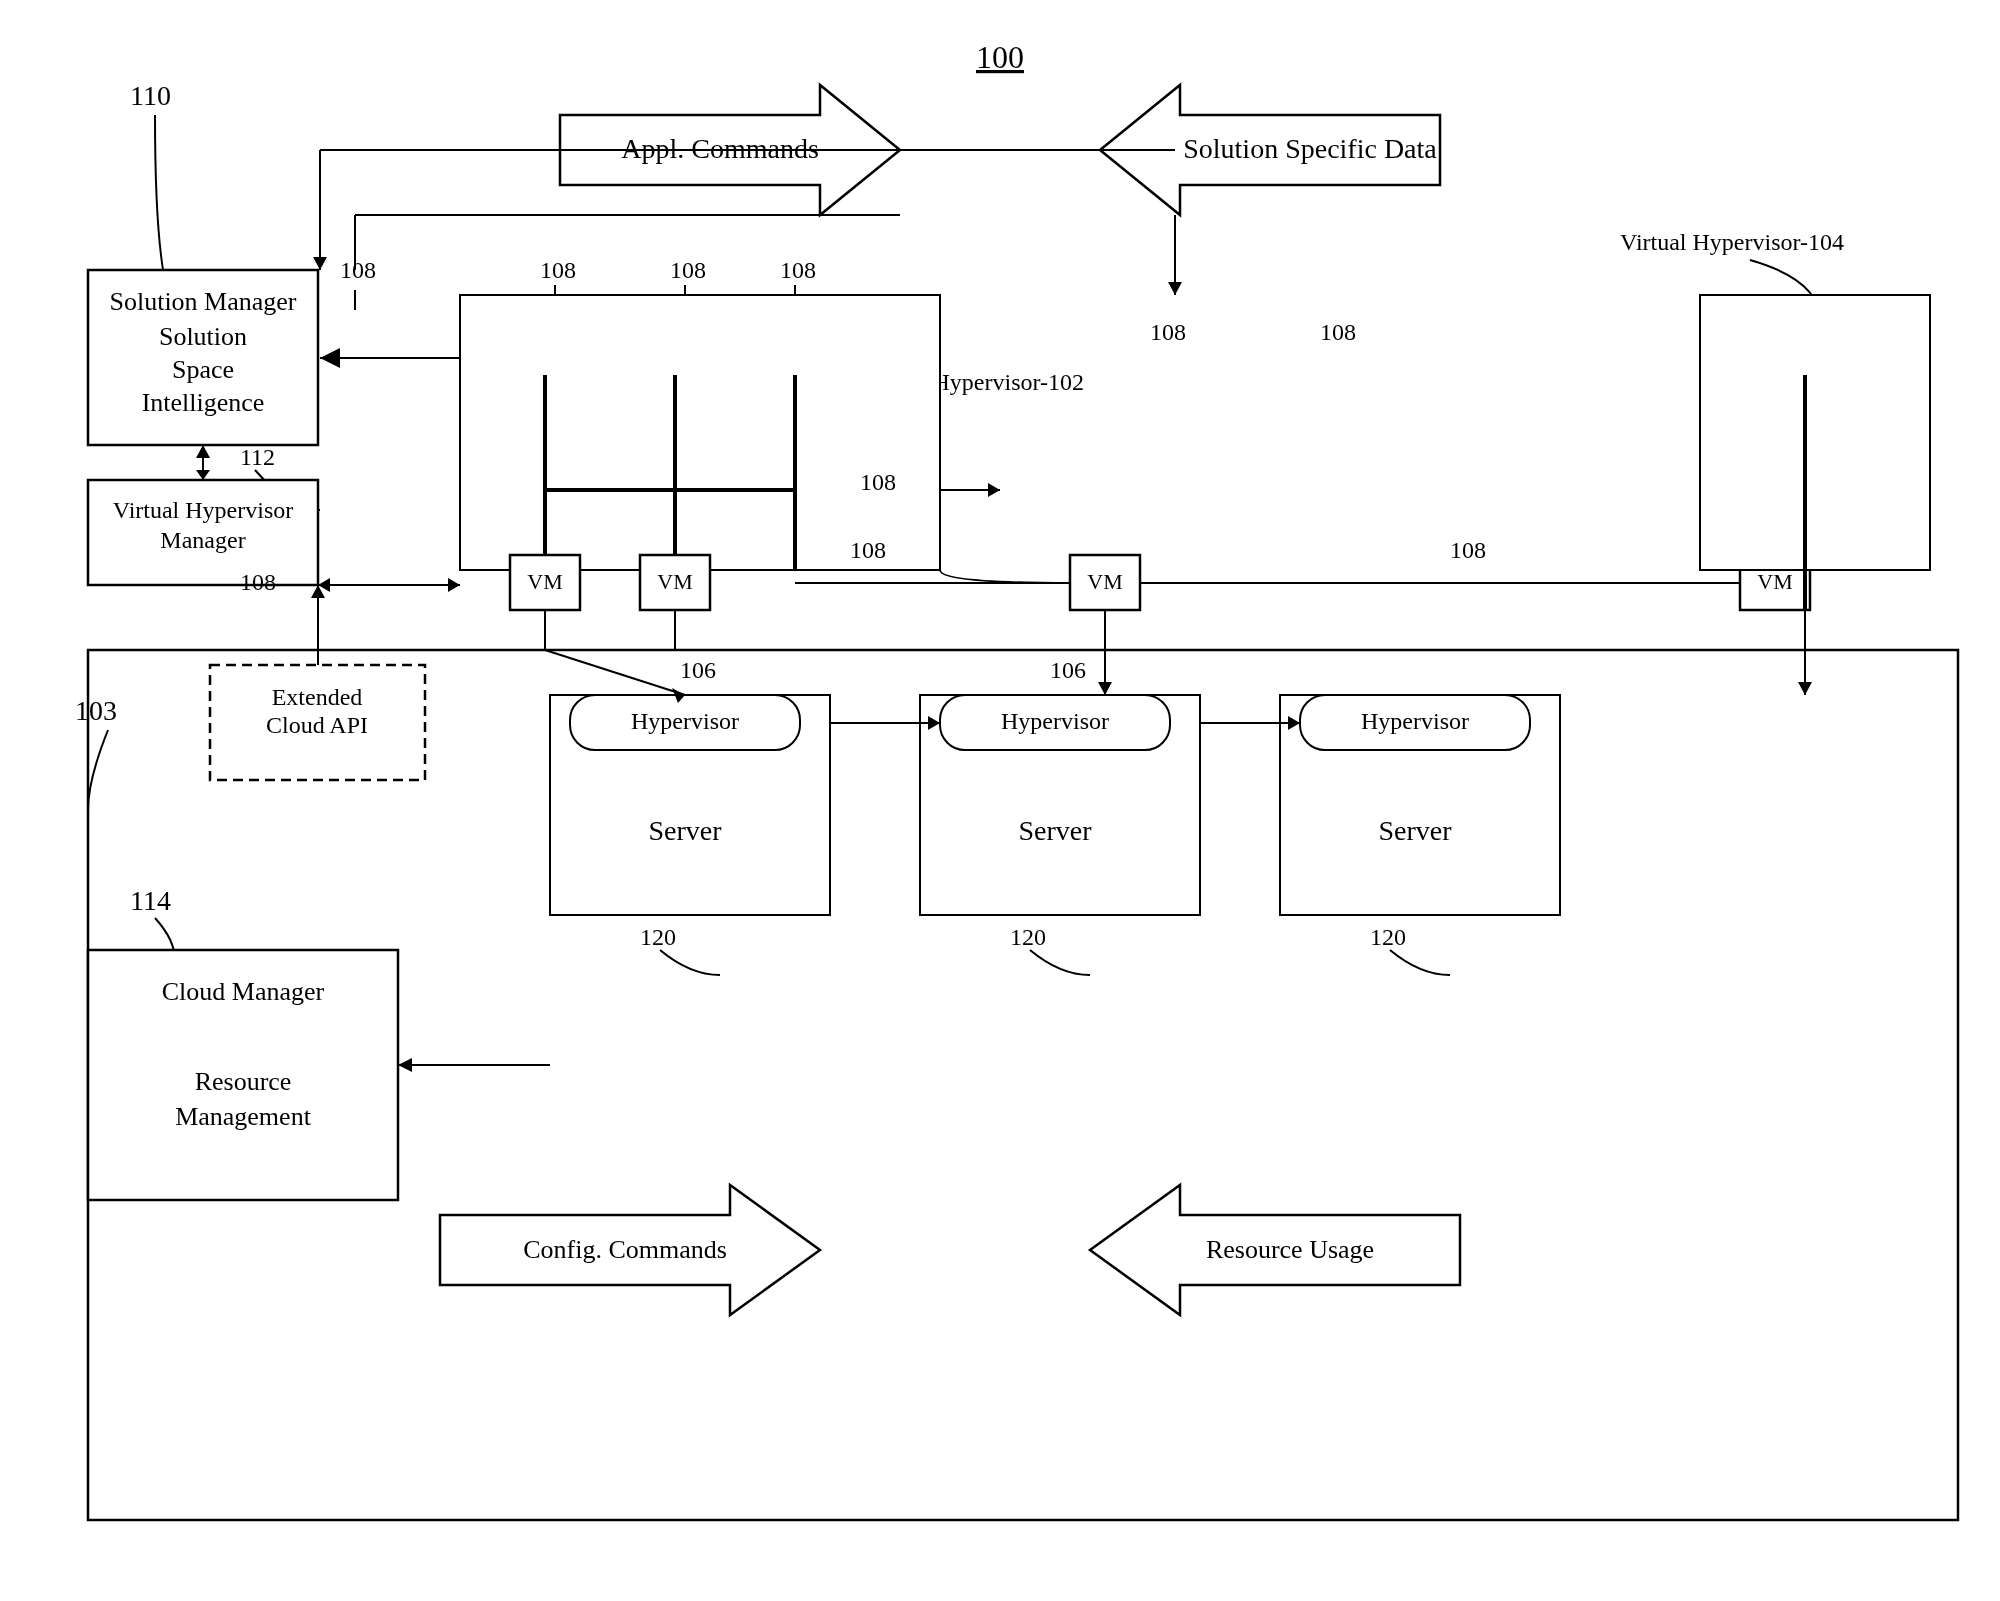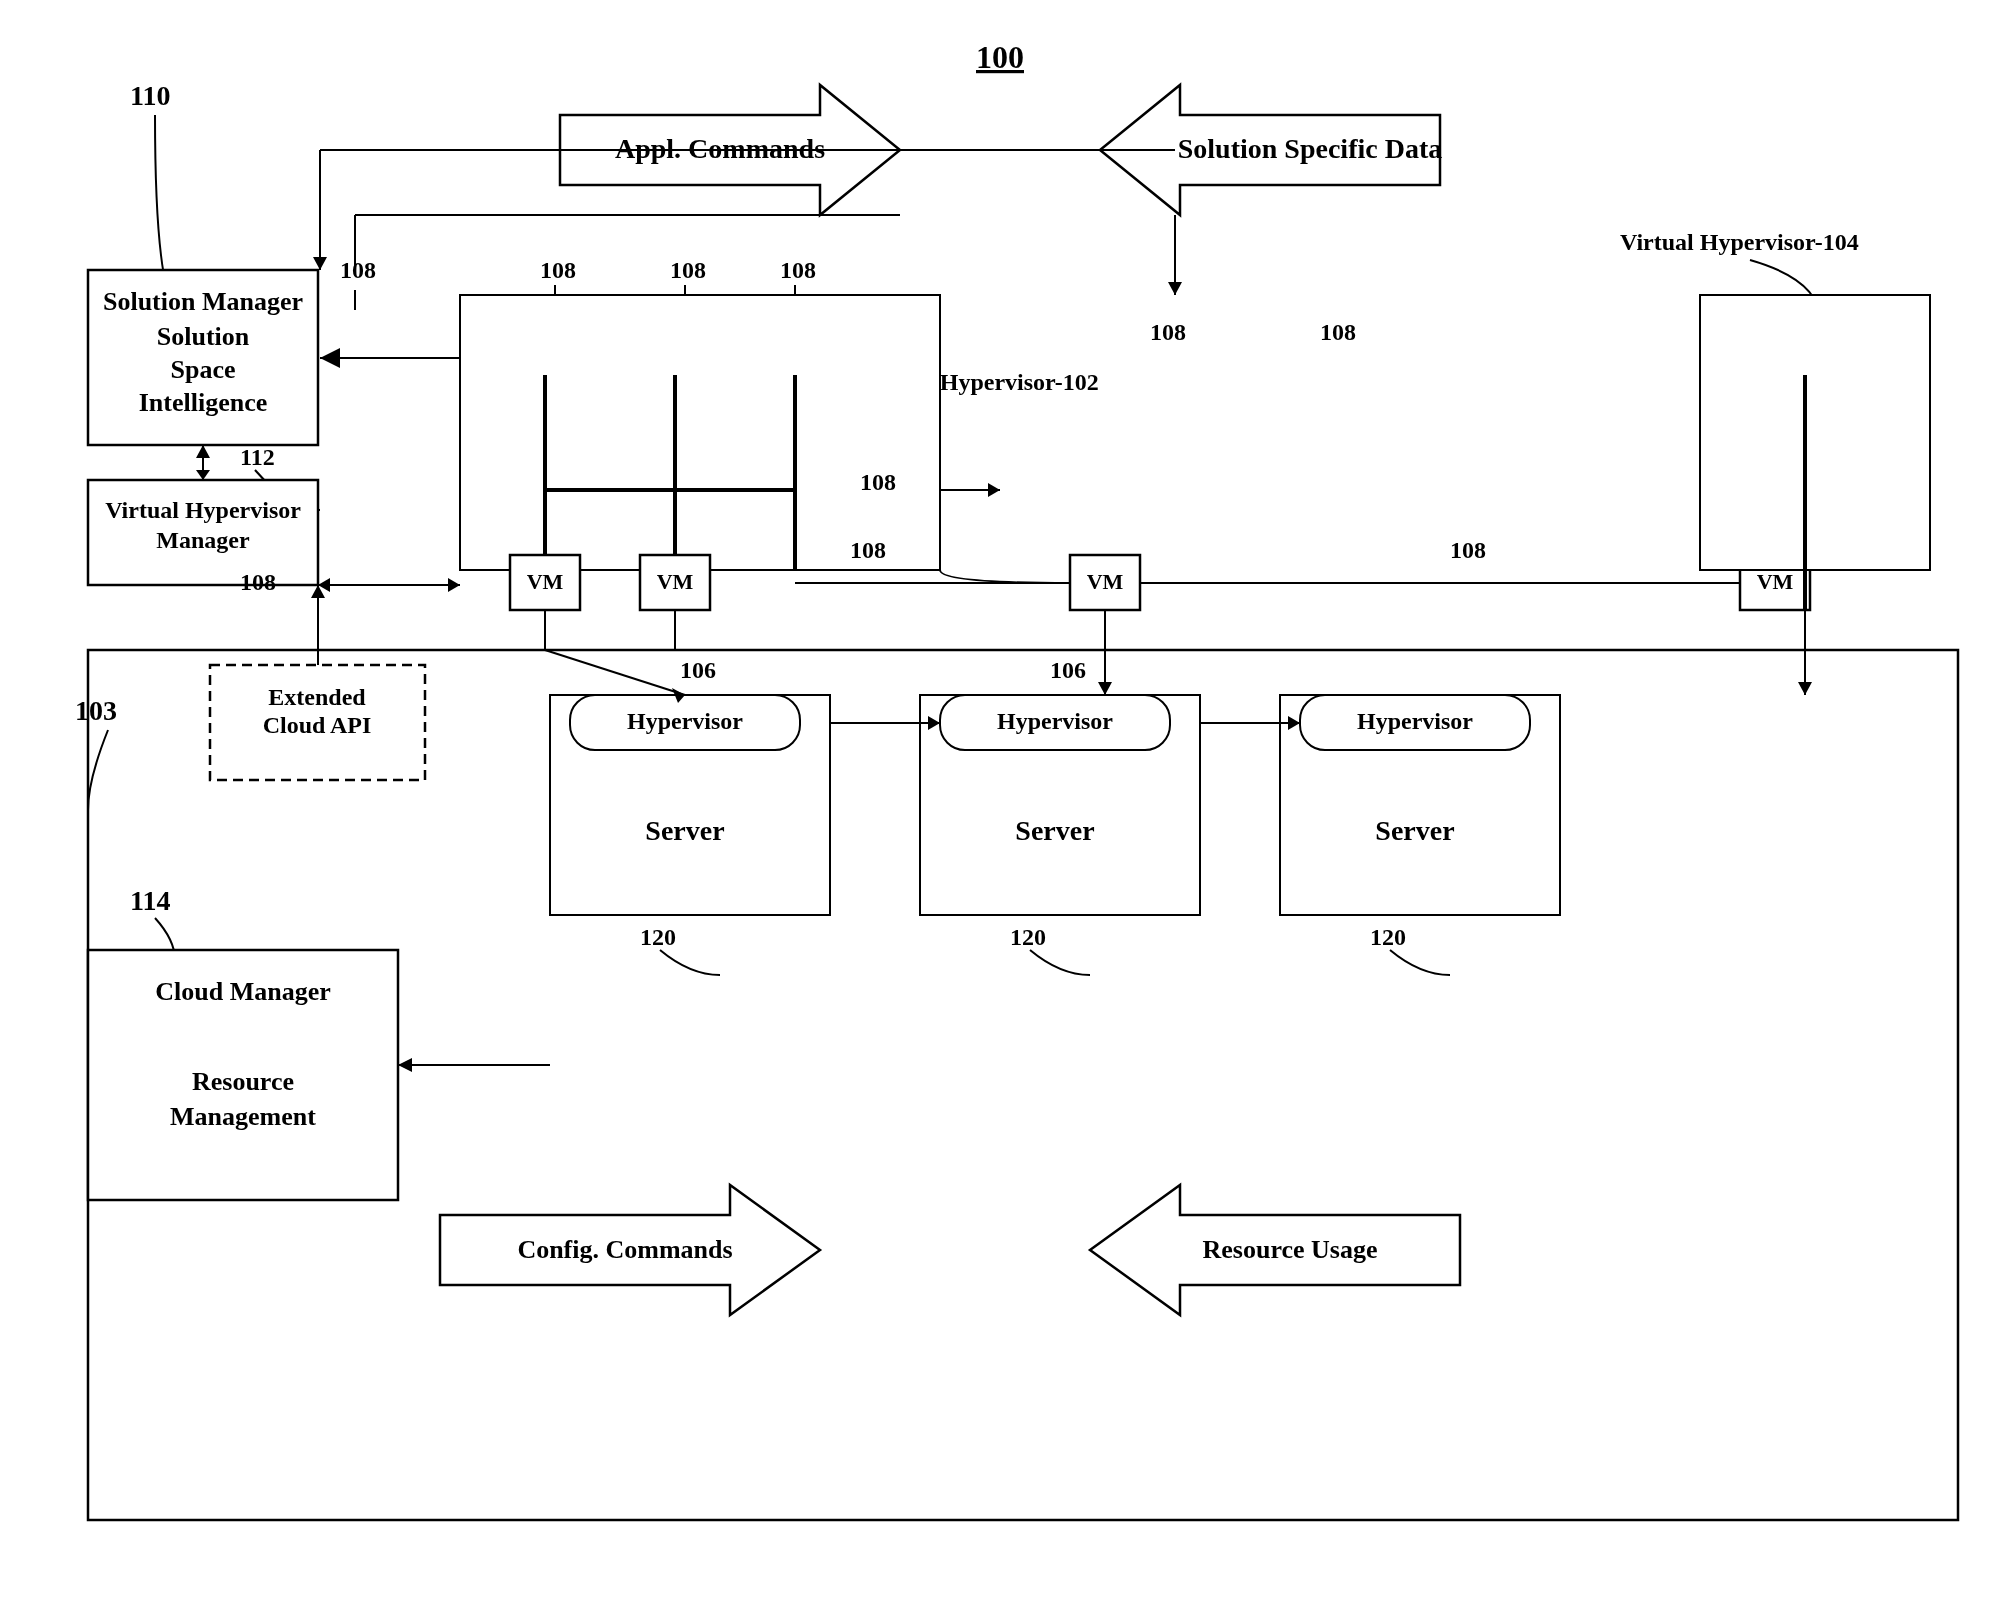--- a/index.html
+++ b/index.html
@@ -9,21 +9,20 @@
       width: 2000px;
       height: 1601px;
       overflow: hidden;
       position: relative;
     }
     .diagram-container {
       position: absolute;
       top: 0; left: 0;
       width: 2000px;
       height: 1572px;
-      font-weight: bold;
     }
     svg {
       position: absolute;
       top: 0; left: 0;
       width: 2000px;
       height: 1601px;
     }
   </style>
 </head>
 <body>

